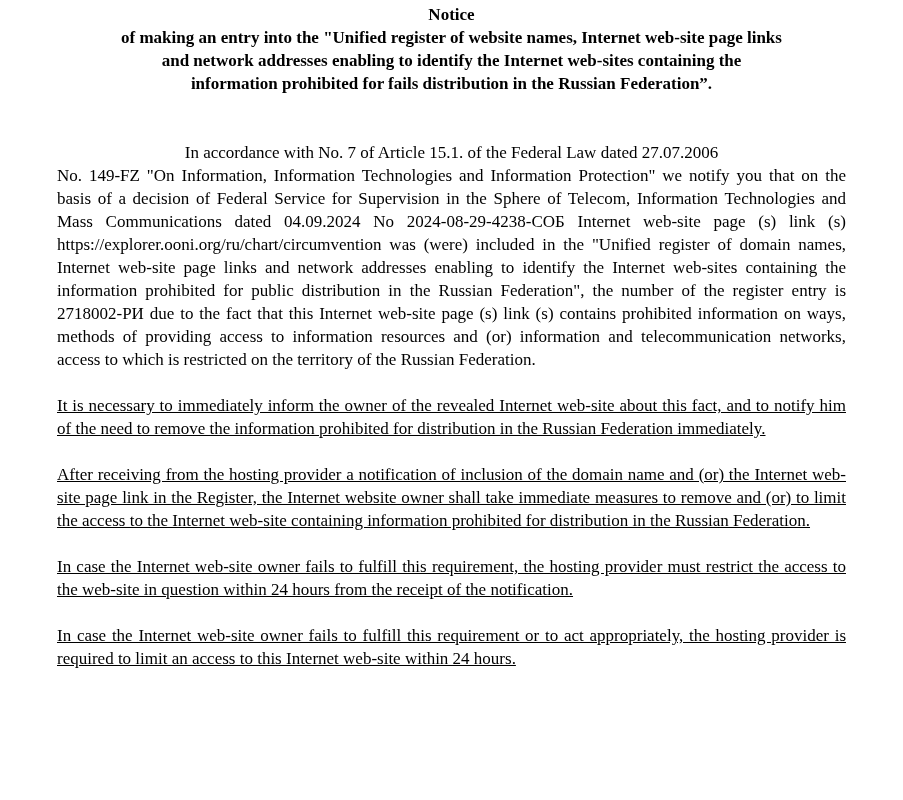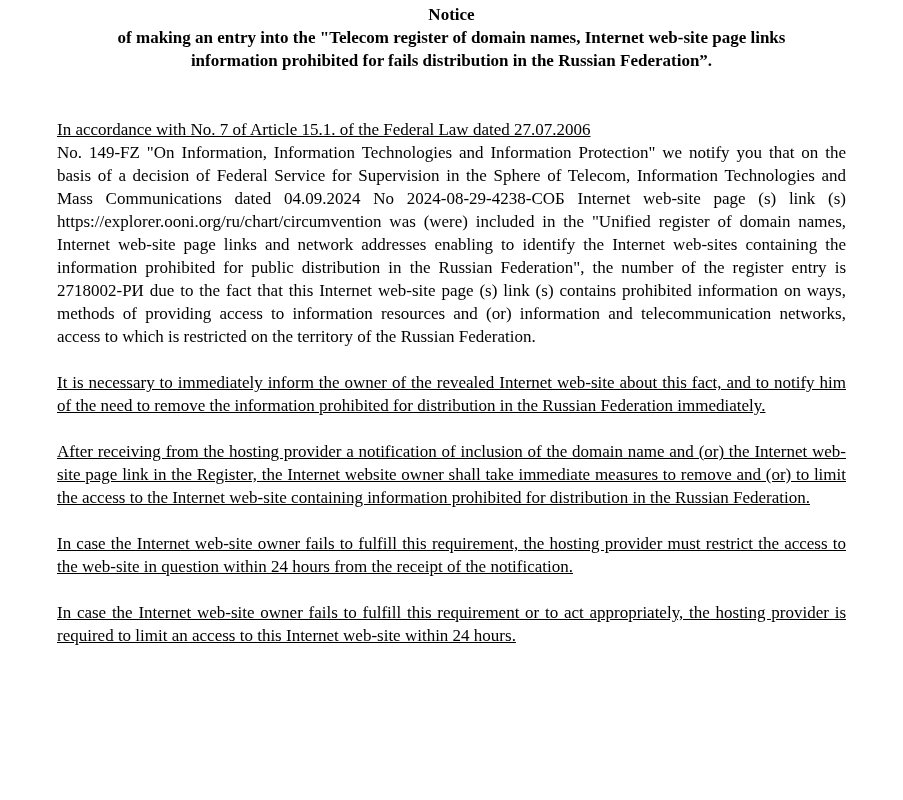--- a/index.html
+++ b/index.html
@@ -22,40 +22,40 @@
   }
   .doc-header {
     text-align: center;
     font-weight: 700;
   }
   .doc-header .h-line {
     white-space: nowrap;
   }
   .intro-line {
     margin-top: 46px;
-    text-align: left;
-    text-decoration: underline;
+    text-align: center;
   }
   .para {
     margin: 0;
     text-align: justify;
   }
   .para.spaced {
     margin-top: 23px;
     text-decoration: underline;
   }
 </style>
 </head>
 <body>
 
 <div class="page">
 
   <div class="doc-header">
     <div class="h-line">Notice</div>
-    <div class="h-line">of making an entry into the "Telecom register of domain names, Internet web-site page links</div>
+    <div class="h-line">of making an entry into the "Unified register of website names, Internet web-site page links</div>
+    <div class="h-line">and network addresses enabling to identify the Internet web-sites containing the</div>
     <div class="h-line">information prohibited for fails distribution in the Russian Federation”.</div>
   </div>
 
   <div class="doc-body">
     <div class="intro-line">In accordance with No. 7 of Article 15.1. of the Federal Law dated 27.07.2006</div>
     <p class="para">No. 149-FZ "On Information, Information Technologies and Information Protection" we notify you that on the basis of a decision of Federal Service for Supervision in the Sphere of Telecom, Information Technologies and Mass Communications dated 04.09.2024 No 2024-08-29-4238-СОБ Internet web-site page (s) link (s) https://explorer.ooni.org/ru/chart/circumvention was (were) included in the "Unified register of domain names, Internet web-site page links and network addresses enabling to identify the Internet web-sites containing the information prohibited for public distribution in the Russian Federation", the number of the register entry is 2718002-РИ due to the fact that this Internet web-site page (s) link (s) contains prohibited information on ways, methods of providing access to information resources and (or) information and telecommunication networks, access to which is restricted on the territory of the Russian Federation.</p>
     <p class="para spaced">It is necessary to immediately inform the owner of the revealed Internet web-site about this fact, and to notify him of the need to remove the information prohibited for distribution in the Russian Federation immediately.</p>
     <p class="para spaced">After receiving from the hosting provider a notification of inclusion of the domain name and (or) the Internet web-site page link in the Register, the Internet website owner shall take immediate measures to remove and (or) to limit the access to the Internet web-site containing information prohibited for distribution in the Russian Federation.</p>
     <p class="para spaced">In case the Internet web-site owner fails to fulfill this requirement, the hosting provider must restrict the access to the web-site in question within 24 hours from the receipt of the notification.</p>
     <p class="para spaced">In case the Internet web-site owner fails to fulfill this requirement or to act appropriately, the hosting provider is required to limit an access to this Internet web-site within 24 hours.</p>

